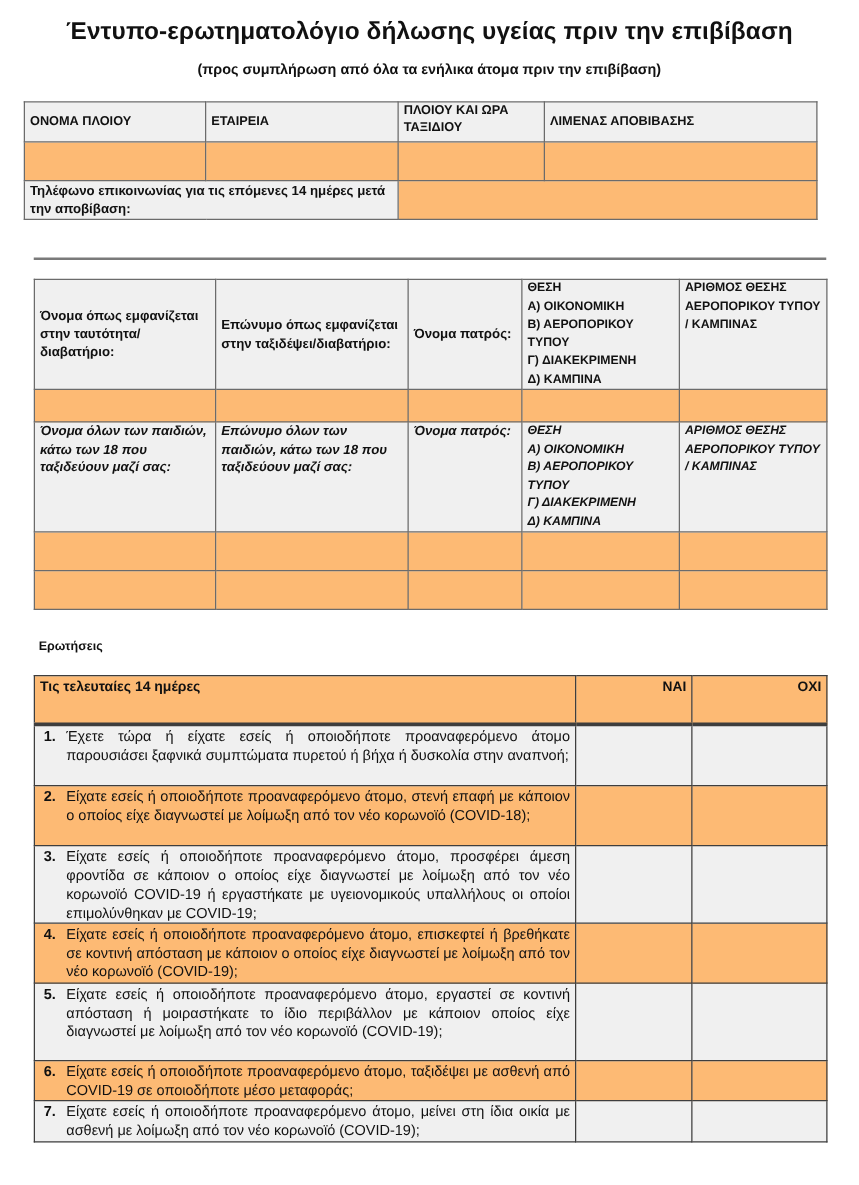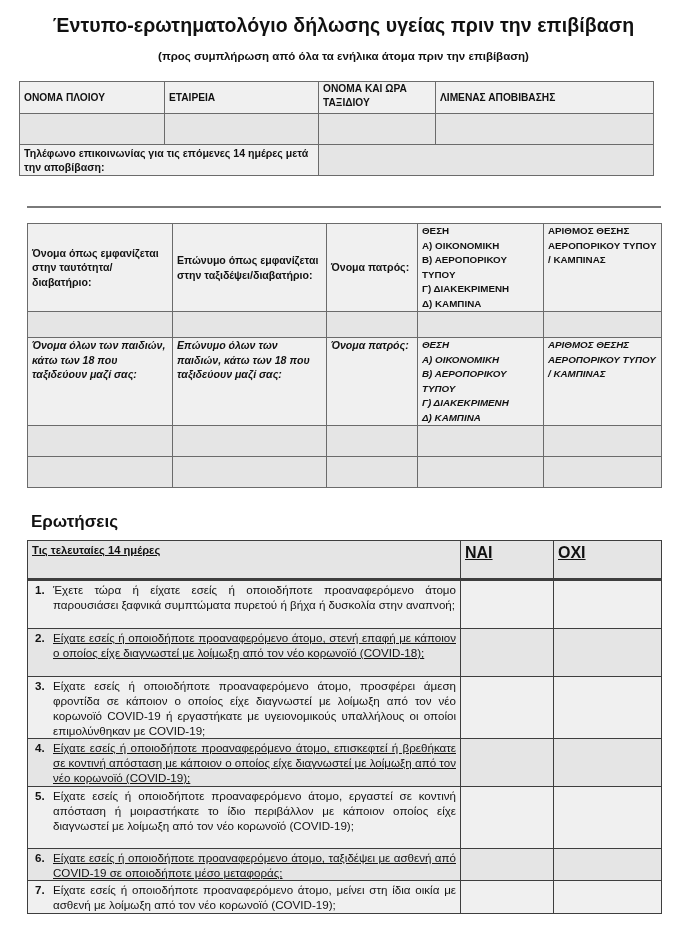--- a/index.html
+++ b/index.html
@@ -5,45 +5,45 @@
   html, body { margin: 0; padding: 0; background: #ffffff; }
   body { width: 687px; height: 948px; position: relative; overflow: hidden;
          font-family: "Liberation Sans", "DejaVu Sans", sans-serif; color: #111; }
   .title { position: absolute; left: 0; width: 687px; top: 14px; text-align: center;
            font-size: 19.5px; font-weight: bold; letter-spacing: 0.1px; }
   .subtitle { position: absolute; left: 0; width: 687px; top: 50px; text-align: center;
               font-size: 11.5px; font-weight: bold; }
   table { position: absolute; border-collapse: collapse; table-layout: fixed; }
   td { border: 1.5px solid #6b6b6b; vertical-align: top; padding: 0 4px; }
   .gray { background: #f0f0f0; }
-  .white { background: #e5e5e5; text-decoration: underline; }
+  .white { background: #fdba74; }
   .hdr { font-size: 10.2px; font-weight: bold; line-height: 14px; }
   .hdr-mid { vertical-align: middle; }
   
   #t1 { left: 19px; top: 81px; width: 634px; }
   #t1 .r-head td { height: 31px; }
   #t1 .r-data td { height: 30px; }
   #t1 .r-phone td { height: 30px; margin-top: 28px; }
   .divider { position: absolute; left: 27px; width: 634px; top: 206px; height: 0;
              border-top: 2px solid #7a7a7a; }
   
   #t2 { left: 27px; top: 223px; width: 634px; }
   #t2 .r-h1 td { height: 87px; }
   #t2 .r-e1 td { height: 25px; }
   #t2 .r-h2 td { height: 87px; font-style: italic; }
   #t2 .r-e2 td, #t2 .r-e3 td { height: 30px; }
   .plain { font-size: 10.6px; font-weight: bold; line-height: 14.5px; }
   .caps { font-size: 9.8px; font-weight: bold; line-height: 14.5px; }
-  .questions-label { position: absolute; left: 31px; top: 512px; font-size: 17px; font-weight: bold; }
+  .questions-label { position: absolute; left: 31px; top: 512px; font-size: 10px; font-weight: bold; }
   
   #t3 { left: 27px; top: 540px; width: 634px; }
   #t3 td { border: 1.6px solid #3e3e3e; }
   #t3 .q-head td { height: 34px; border-bottom: 3px solid #3e3e3e; }
   .q-head-label { font-size: 11.2px; font-weight: bold; padding-top: 3px; }
-  .q-col-label { text-align: left; font-size: 16px; font-weight: bold; padding-top: 3px; }
+  .q-col-label { text-align: right; font-size: 11px; font-weight: bold; padding-top: 3px; }
   .q-text { font-size: 11.6px; line-height: 15px; text-align: justify; padding: 1px 4px 0 4px; }
   .q-num { display: inline-block; width: 18px; font-weight: bold; padding-left: 3px; }
   .q-body { display: block; margin-left: 21px; margin-top: -15px; }
 </style>
 </head>
 <body>
 
 <div class="title">Έντυπο-ερωτηματολόγιο δήλωσης υγείας πριν την επιβίβαση</div>
 <div class="subtitle">(προς συμπλήρωση από όλα τα ενήλικα άτομα πριν την επιβίβαση)</div>
 
@@ -51,21 +51,21 @@
   <colgroup>
       <col style="width:145px">
       <col style="width:154px">
       <col style="width:117px">
       <col style="width:218px">
     </colgroup>
   <tbody>
       <tr class="r-head gray">
     <td class="hdr hdr-mid">ΟΝΟΜΑ ΠΛΟΙΟΥ</td>
     <td class="hdr hdr-mid">ΕΤΑΙΡΕΙΑ</td>
-    <td class="hdr">ΟΝΟΜΑ ΚΑΙ ΩΡΑ ΤΑΞΙΔΙΟΥ</td>
+    <td class="hdr">ΠΛΟΙΟΥ ΚΑΙ ΩΡΑ ΤΑΞΙΔΙΟΥ</td>
     <td class="hdr hdr-mid">ΛΙΜΕΝΑΣ ΑΠΟΒΙΒΑΣΗΣ</td>
   </tr>
   <tr class="r-data white">
     <td></td>
     <td></td>
     <td></td>
     <td></td>
   </tr>
   <tr class="r-phone">
     <td colspan="2" class="gray plain" style="vertical-align:middle">Τηλέφωνο επικοινωνίας για τις επόμενες 14 ημέρες μετά την αποβίβαση:</td>

